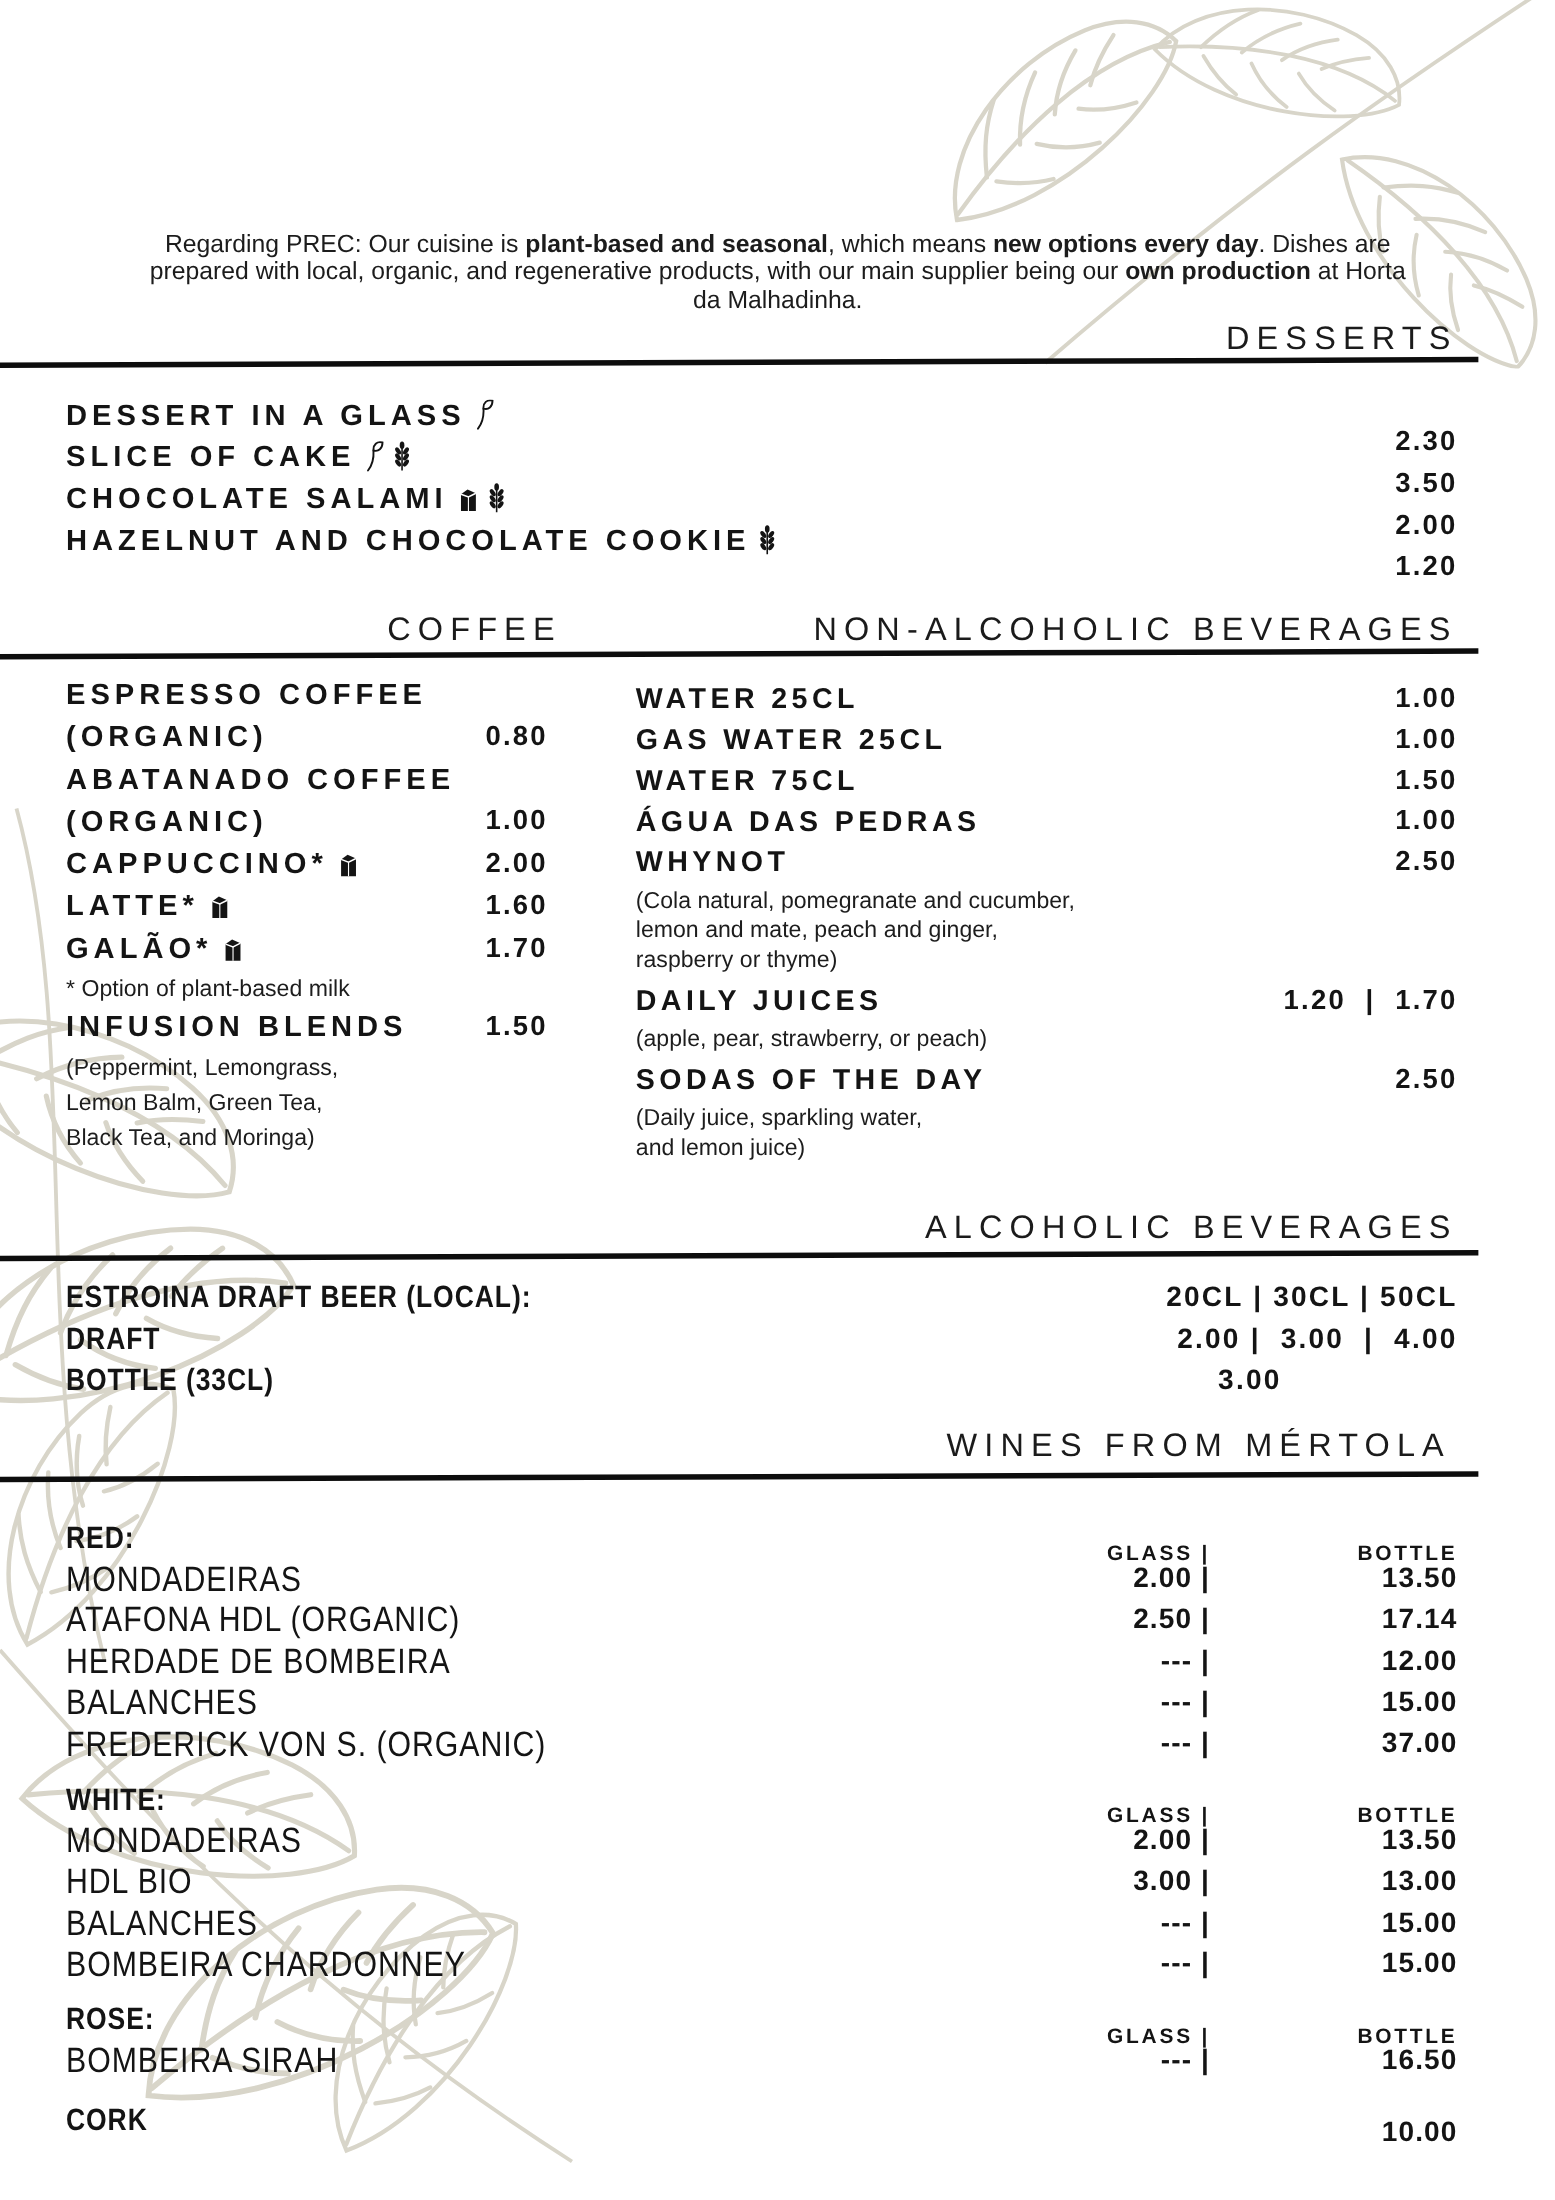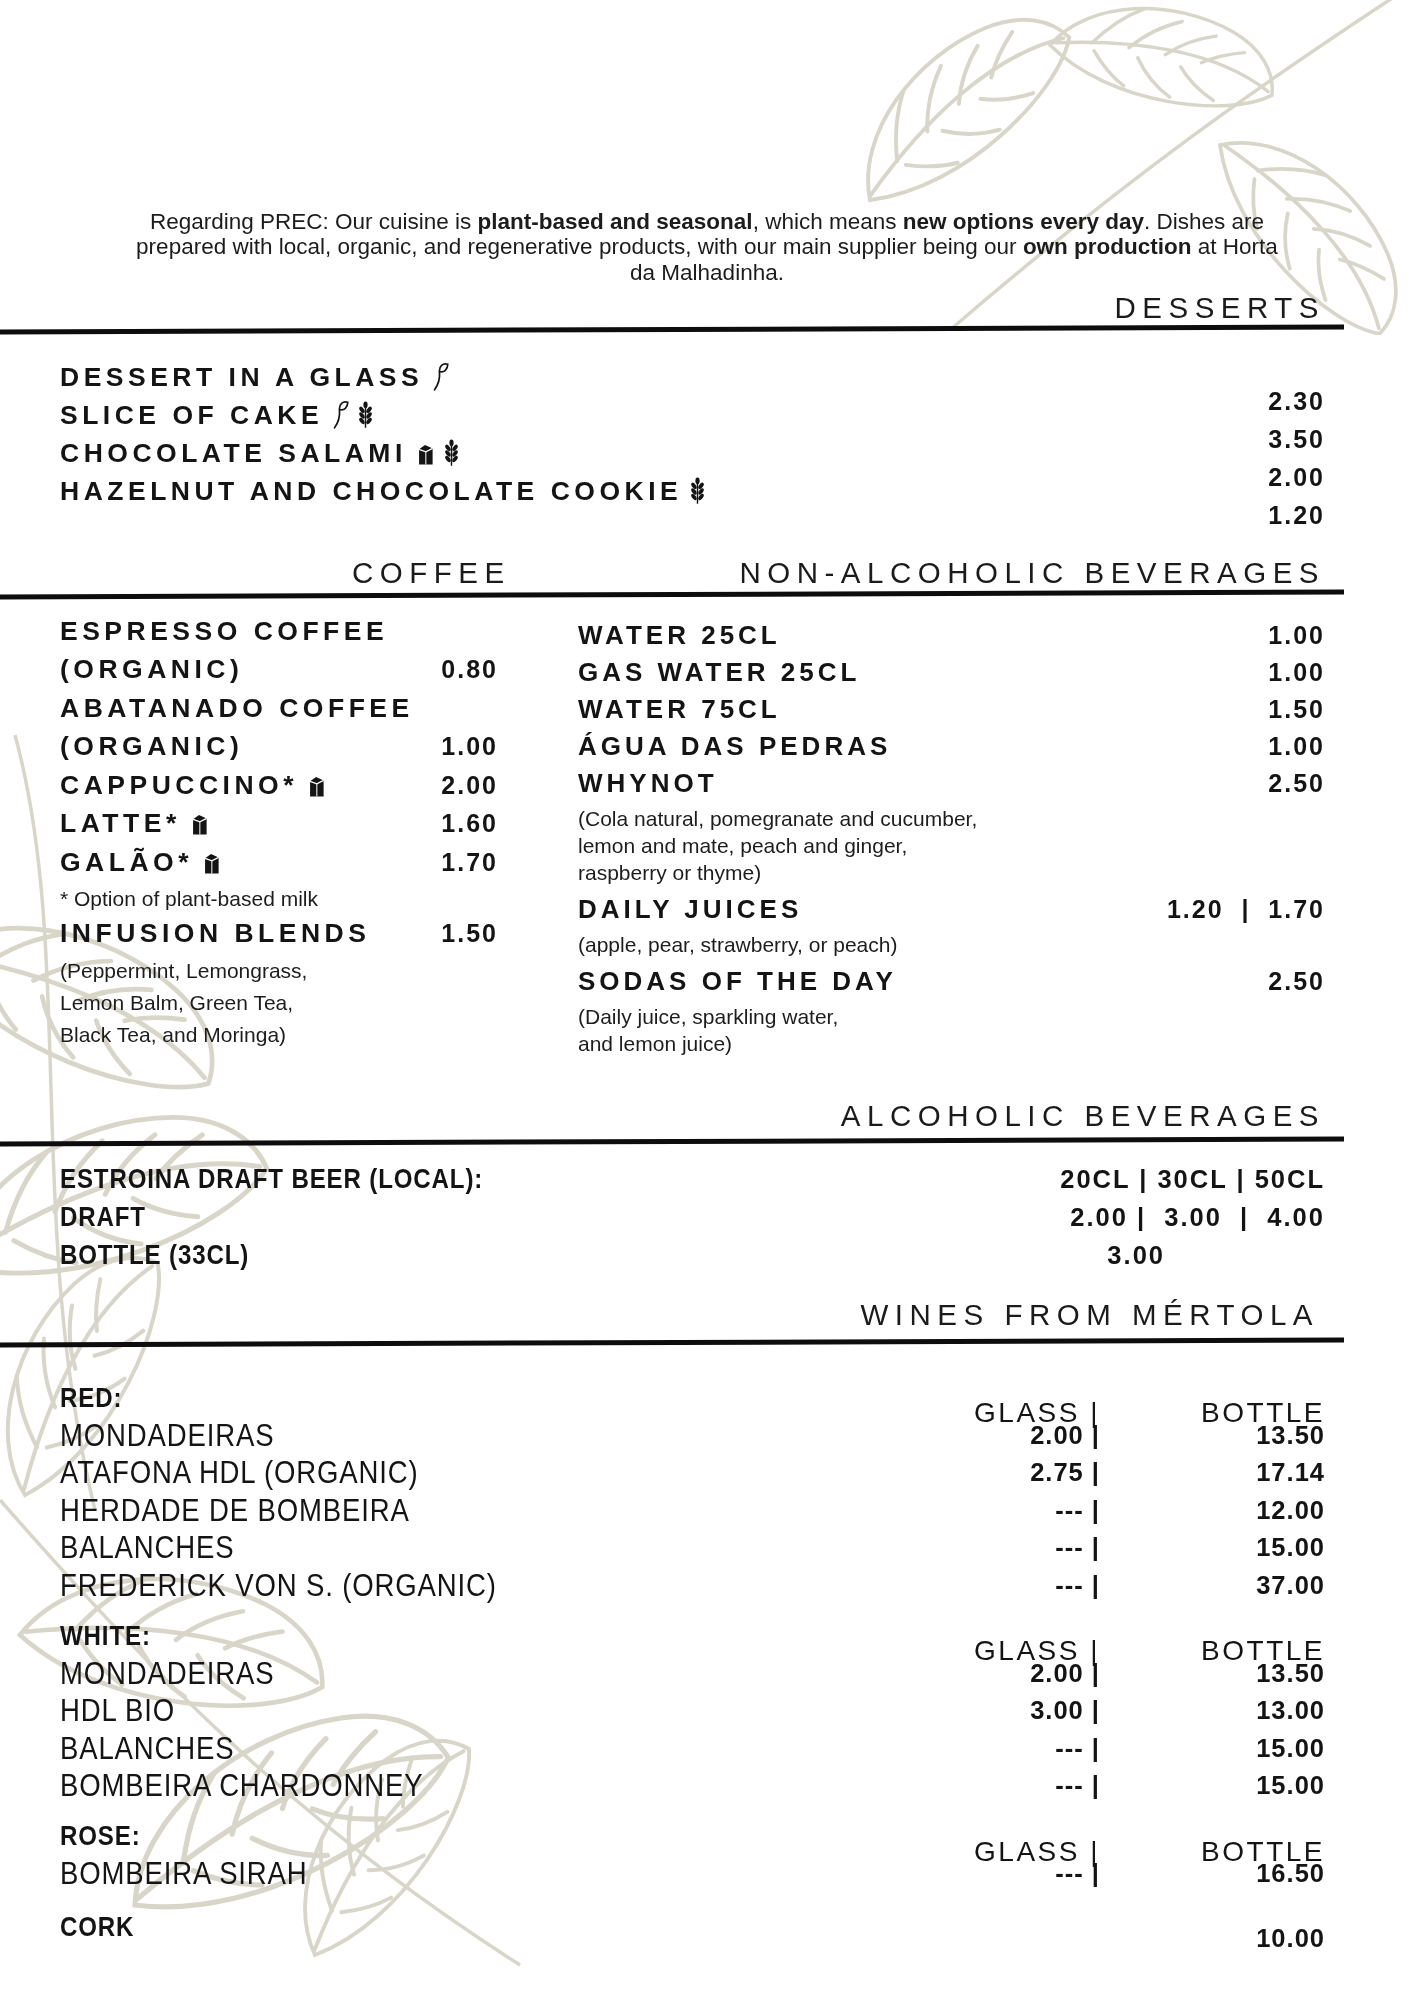--- a/index.html
+++ b/index.html
@@ -69,21 +69,21 @@
 
   
   .wines{position:absolute; top:1371px; left:60px; right:89px; z-index:2;}
   .wine-row{display:flex; align-items:center; height:37.5px;}
   .wine-group{margin-top:13px;}
   .wine-group:first-child{margin-top:8px;}
   .wine-name{flex:1; font-size:32px; font-weight:400;}
   .wine-label{flex:1; font-size:28px; font-weight:bold;}
   .glass-col{width:170px; text-align:right;}
   .bottle-col{width:225px; text-align:right;}
-  .col-head{font-weight:normal; letter-spacing:2.5px; font-size:28px; white-space:pre;margin-top:31px;}
+  .col-head{font-weight:bold; letter-spacing:2.5px; font-size:19px; white-space:pre;margin-top:31px;}
   .num{font-weight:bold; font-size:25.5px; letter-spacing:1px; white-space:pre;}
   .cork-row{margin-top:16px;}
   .cork-row .num{margin-left:auto; transform:translateY(11px);}
 </style>
 </head>
 <body>
 
 <div class="page" data-name="menu-document">
 
   <svg width="0" height="0" style="position:absolute" aria-hidden="true">
@@ -378,21 +378,21 @@
       </div>
 
         <div class="wine-row" data-name="wine-row">
           <span class="wine-name"><span class="cond" data-name="wine-name">MONDADEIRAS</span></span>
           <span class="glass-col num" data-name="wine-glass-price">2.00 |</span>
           <span class="bottle-col num" data-name="wine-bottle-price">13.50</span>
         </div>
 
         <div class="wine-row" data-name="wine-row">
           <span class="wine-name"><span class="cond" data-name="wine-name">ATAFONA HDL (ORGANIC)</span></span>
-          <span class="glass-col num" data-name="wine-glass-price">2.75 |</span>
+          <span class="glass-col num" data-name="wine-glass-price">2.50 |</span>
           <span class="bottle-col num" data-name="wine-bottle-price">17.14</span>
         </div>
 
         <div class="wine-row" data-name="wine-row">
           <span class="wine-name"><span class="cond" data-name="wine-name">HERDADE DE BOMBEIRA</span></span>
           <span class="glass-col num" data-name="wine-glass-price">--- |</span>
           <span class="bottle-col num" data-name="wine-bottle-price">12.00</span>
         </div>
 
         <div class="wine-row" data-name="wine-row">

